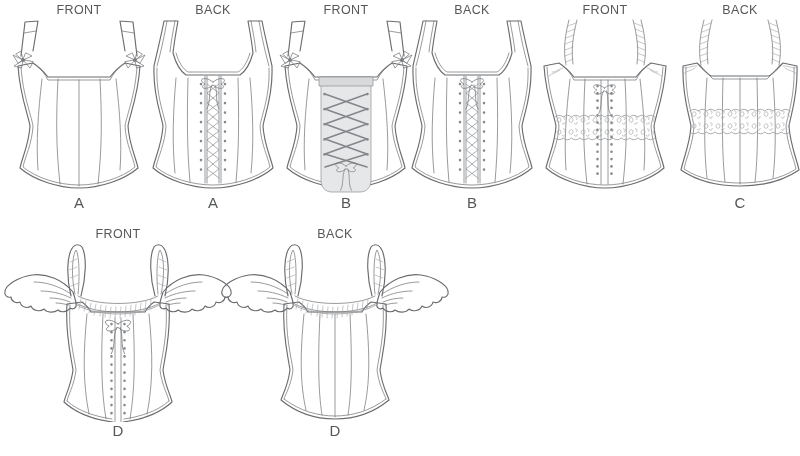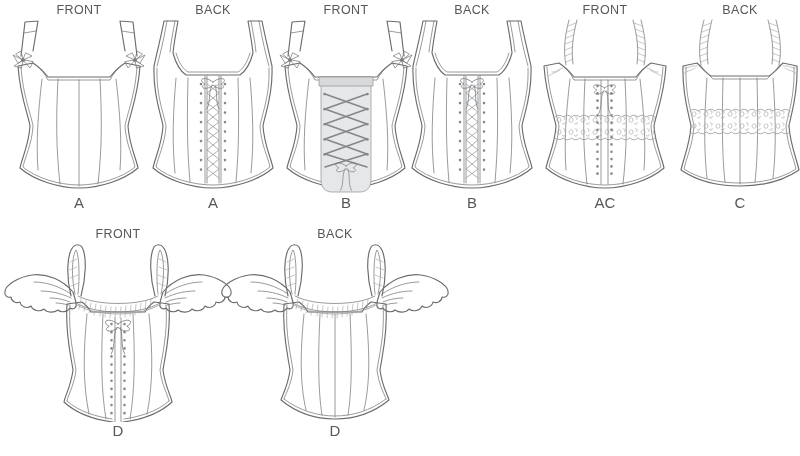--- a/index.html
+++ b/index.html
@@ -153,21 +153,20 @@
       <use href="#twist-l"></use>
       <use href="#twist-l" transform="translate(134,0) scale(-1,1)"></use>
       <use href="#front-body"></use>
       <path class="tn" d="M32,61 C28,95 26,125 28,152 M47,61 C45,100 45,130 49,166 M102,61 C106,95 108,125 106,152 M87,61 C89,100 89,130 85,166"></path>
       <path class="lt" d="M25,50 c-5,1 -8,5 -11,4 M22,52 c-4,3 -8,3 -11,6 M109,50 c5,1 8,5 11,4 M112,52 c4,3 8,3 11,6"></path>
       <use href="#lace-band" transform="translate(17,96)"></use>
       <path class="tn" d="M63,62 L63,166 M70,62 L70,166"></path>
       <path class="dots" stroke-dasharray="0.1 7.2" stroke-width="2.3" d="M59.5,68 L59.5,162 M73.5,68 L73.5,162"></path>
       <use href="#loop-bow" transform="translate(66.5,70) scale(0.95)"></use>
     </svg>
-    <div class="vletter">AC</div>
   </div>
 
   <div class="view" style="left:673px;top:2px;width:134px;">
     <div class="vlabel">BACK</div>
     <svg class="art" width="134" height="176" viewBox="0 0 134 176">
       <use href="#twist-l"></use>
       <use href="#twist-l" transform="translate(134,0) scale(-1,1)"></use>
       <path class="ol" d="M10,48 C9,78 16,96 18,108 C17,126 10,142 8,152 C24,163 46,168 67,168 C88,168 110,163 126,152 C124,142 117,126 116,108 C118,96 125,78 124,48 L110,45 C105,50 101,55 96,58 L38,58 C33,55 29,50 24,45 Z"></path>
       <path class="tn" d="M13,49 C12,78 19,96 21,108 C20,126 13,141 11,151 C26,161 47,165 67,165 C87,165 108,161 123,151 C121,141 114,126 113,108 C115,96 122,78 121,49"></path>
       <path class="tn" d="M27,47 C31,52 35,56 40,61 L94,61 C99,56 103,52 107,47"></path>

